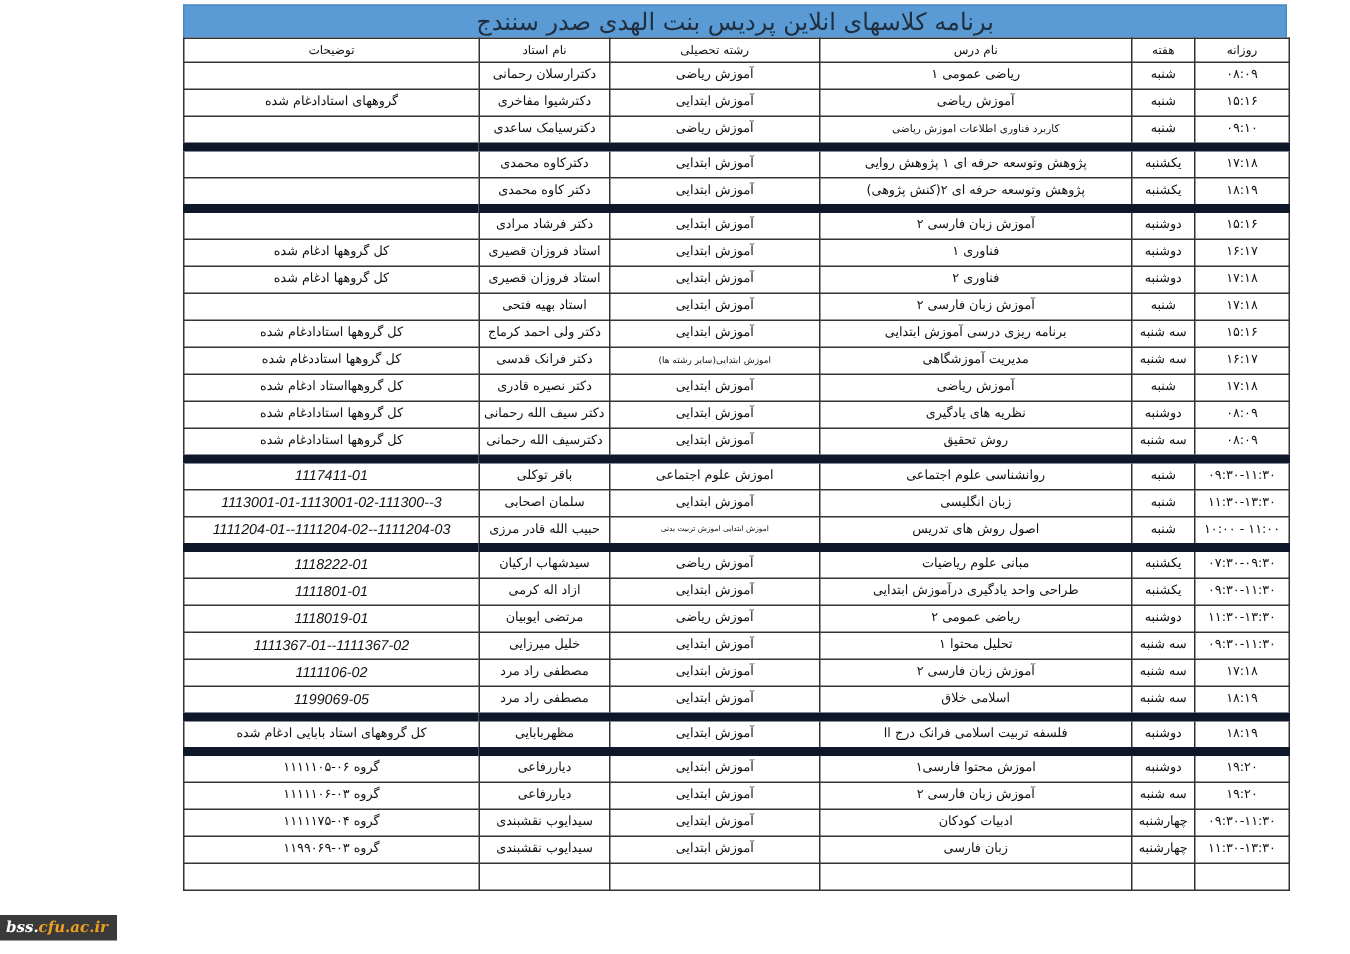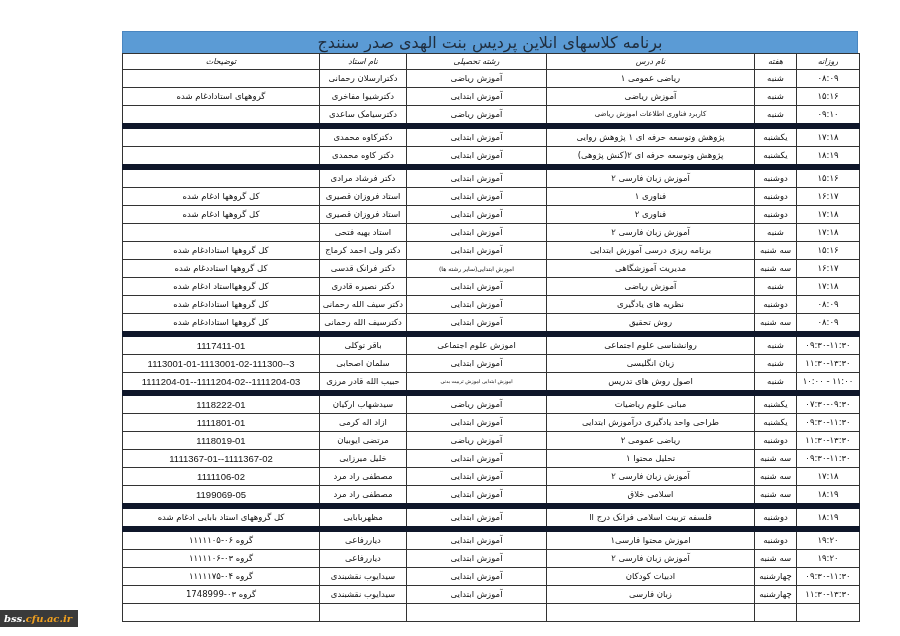--- a/index.html
+++ b/index.html
@@ -1,31 +1,31 @@
 <!DOCTYPE html>
 <html><head>
   <meta charset="utf-8">
   <style>
     html, body { margin: 0; padding: 0; background: #ffffff; }
     body { width: 900px; height: 636px; position: relative; overflow: hidden;
            font-family: "DejaVu Sans", sans-serif; }
-    .sheet { position: absolute; left: 122px; top: 3px; width: 736px; margin-top: 28px; }
+    .sheet { position: absolute; left: 122px; top: 3px; width: 736px; }
     .title-bar { height: 21px; background: #5b9bd5; color: #1f2d3d;
                  text-align: center; font-size: 16px; line-height: 21px;
                  direction: rtl; border: 1px solid #4a86c0; border-bottom: none; }
     table.schedule { border-collapse: collapse; width: 737px; table-layout: fixed; direction: rtl; }
     table.schedule td, table.schedule th { border: 1px solid #333; padding: 0 3px; height: 17px;
       font-size: 8.5px; color: #111; text-align: center; white-space: nowrap; overflow: hidden;
       font-weight: normal; line-height: 17px; }
-    table.schedule th { height: 15px; line-height: 15px; font-size: 8px; font-style: italic; }
+    table.schedule th { height: 15px; line-height: 15px; font-size: 8px; }
     table.schedule tr.thick td { border-top: 6px solid #0f172a; }
     .time { direction: ltr; unicode-bidi: embed; }
     .small { font-size: 6px !important; }
     .tiny { font-size: 5px !important; }
-    .code { font-family: "Liberation Sans", sans-serif; font-size: 9.5px !important; direction: ltr; }
+    .code { font-family: "Liberation Sans", sans-serif; font-size: 9.5px !important; direction: ltr; font-style: italic; }
     .course-small { font-size: 7px !important; }
     .watermark { position: absolute; left: 0; top: 610px; width: 74px; height: 17px;
                  background: #3a3a3a; font-family: "DejaVu Serif", serif; font-style: italic;
                  font-weight: bold; font-size: 10px; line-height: 17px; padding-left: 4px; }
     .watermark .wm-a { color: #ffffff; }
     .watermark .wm-b { color: #f0a020; }
   </style>
 </head>
 <body>
 
@@ -266,21 +266,21 @@
           <td>آموزش ابتدایی</td>
           <td>سیدایوب نقشبندی</td>
           <td>گروه ۰۴-۱۱۱۱۱۷۵</td>
         </tr>
         <tr>
           <td class="time">۱۱:۳۰-۱۳:۳۰</td>
           <td>چهارشنبه</td>
           <td>زبان فارسی</td>
           <td>آموزش ابتدایی</td>
           <td>سیدایوب نقشبندی</td>
-          <td>گروه ۰۳-1748999</td>
+          <td>گروه ۰۳-۱۱۹۹۰۶۹</td>
         </tr>
         <tr>
           <td class="time"></td>
           <td></td>
           <td></td>
           <td></td>
           <td></td>
           <td></td>
         </tr>
       </tbody>

